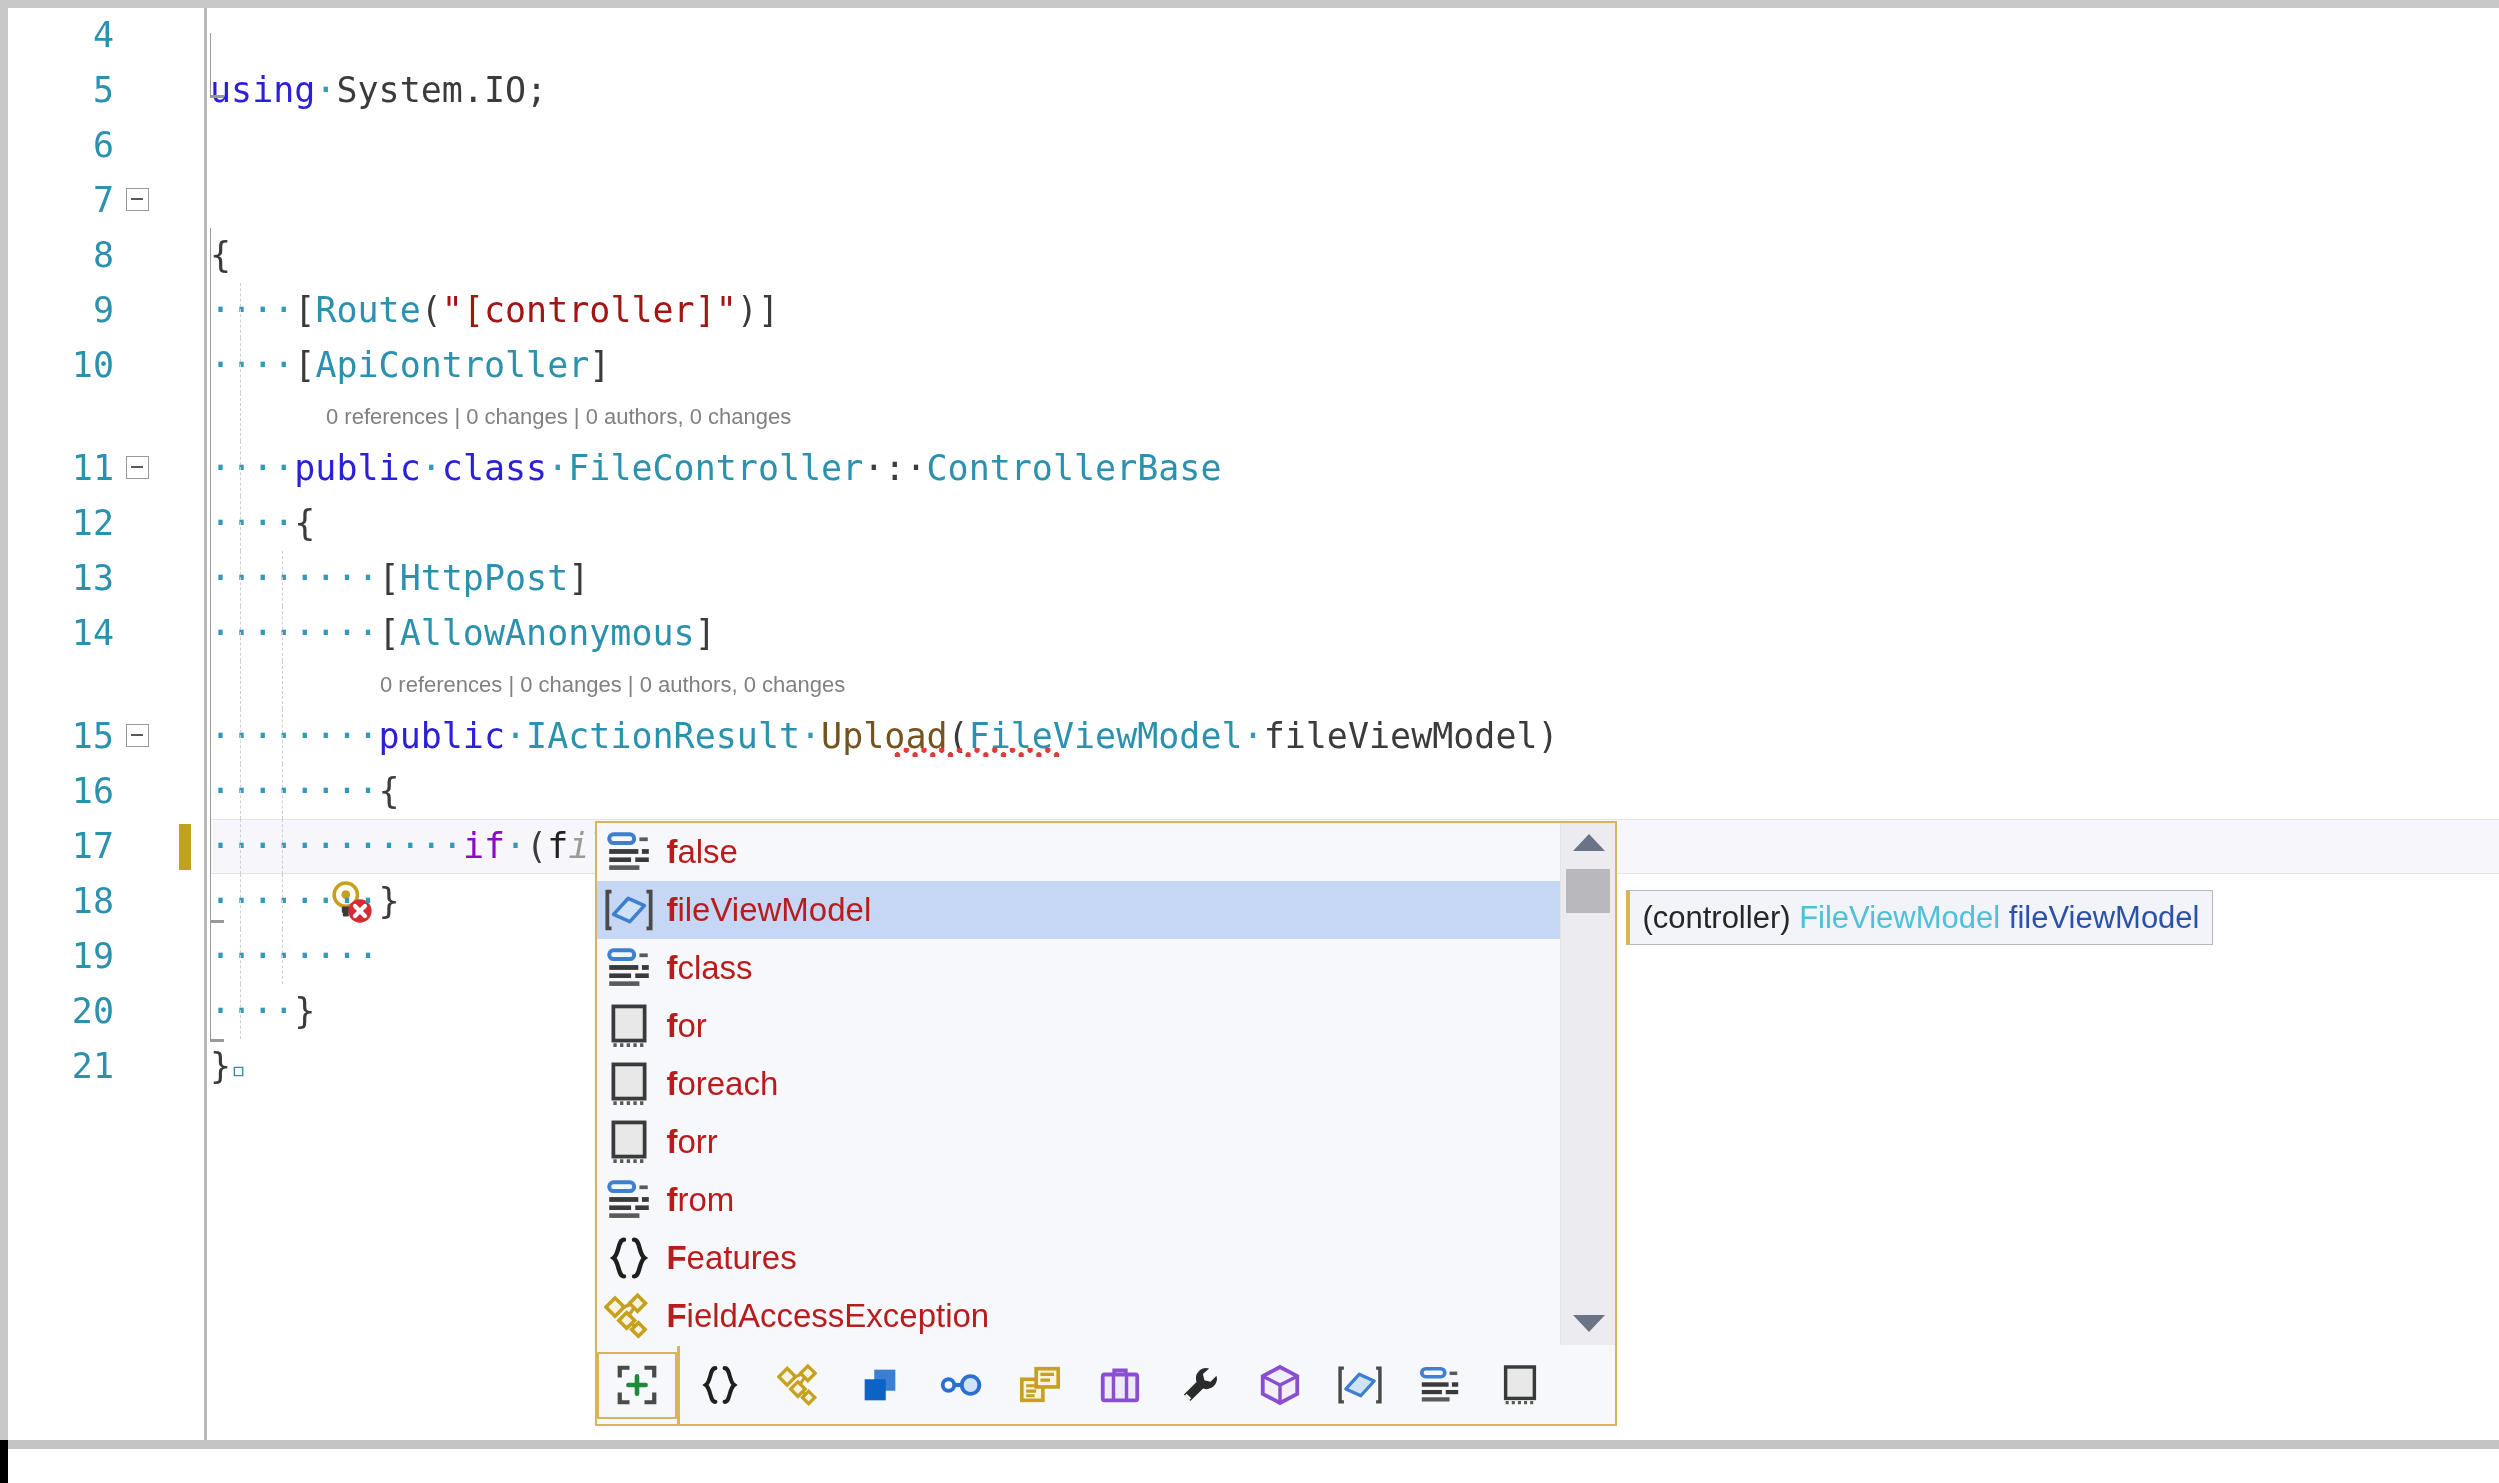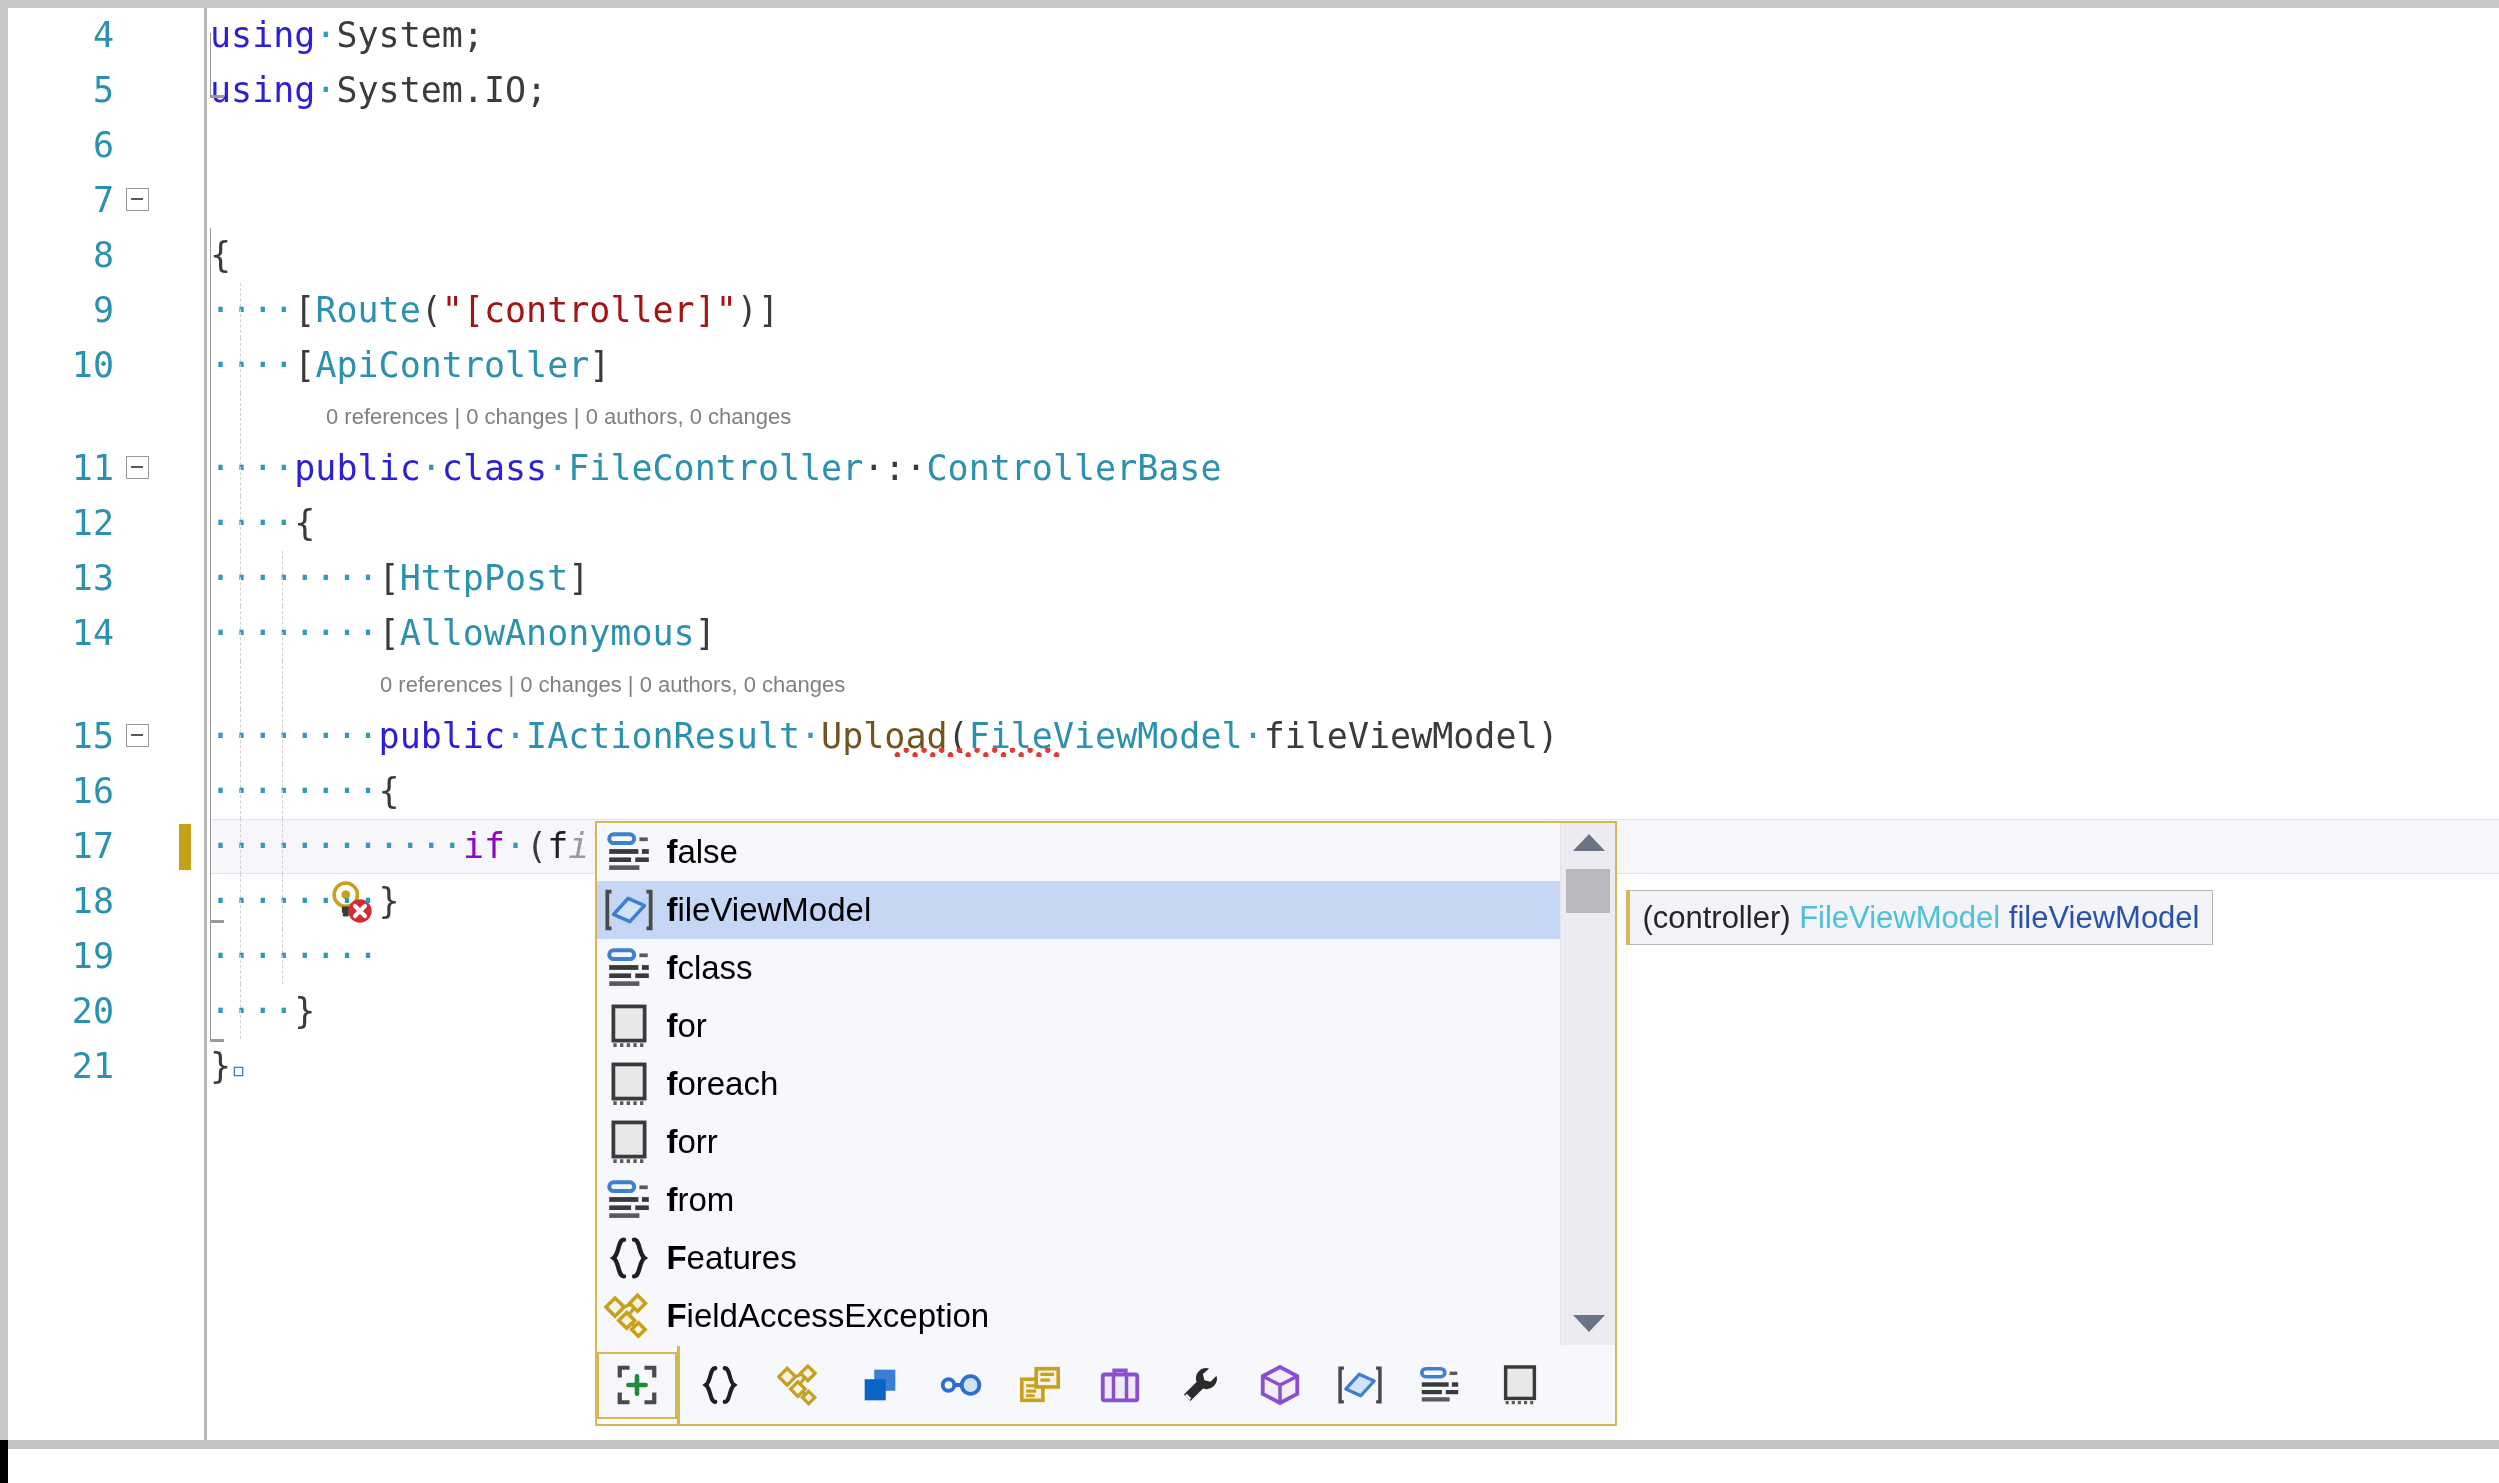--- a/index.html
+++ b/index.html
@@ -185,21 +185,21 @@
   }
   .is-item.sel { background:#c6d6f5; }
   .is-icon {
     width:50px; height:50px;
     flex:0 0 50px;
     position:relative;
     margin-right:12.4px;
   }
   .is-label {
     font-size:33px;
-    color:#000000;
+    color:#b91c1c;
     font-family:"Liberation Sans", sans-serif;
     white-space:pre;
   }
   .is-label b { font-weight:bold; }
 
   
   #is-scroll {
     position:absolute; right:0; top:0; width:55px; height:522px;
     background:#ececf0;
     border-left:1.8px solid #e3e3e8;
@@ -266,21 +266,20 @@
 
   <div class="chrome-top"></div>
   <div class="chrome-left"></div>
 
   <div id="code-surface">
     <div class="gutter-sep"></div>
 
     <div class="line" style="top:0;">
       <span class="lnum">4</span>
       <span class="glyphcol"></span>
-      <span class="codecol"><span class="kw">using</span><span class="ws">·</span><span class="plain">System;</span></span>
       <span class="vguide-solid" style="left:202px;top:25px;height:30px;"></span>
     </div>
 
     <div class="line">
       <span class="lnum">5</span>
       <span class="glyphcol"></span>
       <span class="codecol"><span class="kw">using</span><span class="ws">·</span><span class="plain">System.IO;</span></span>
       <span class="vguide-solid" style="left:202px;top:0;height:34px;"></span>
       <span style="position:absolute;left:202px;top:32px;width:14px;height:2.7px;background:#9a9a9a;"></span>
     </div>

